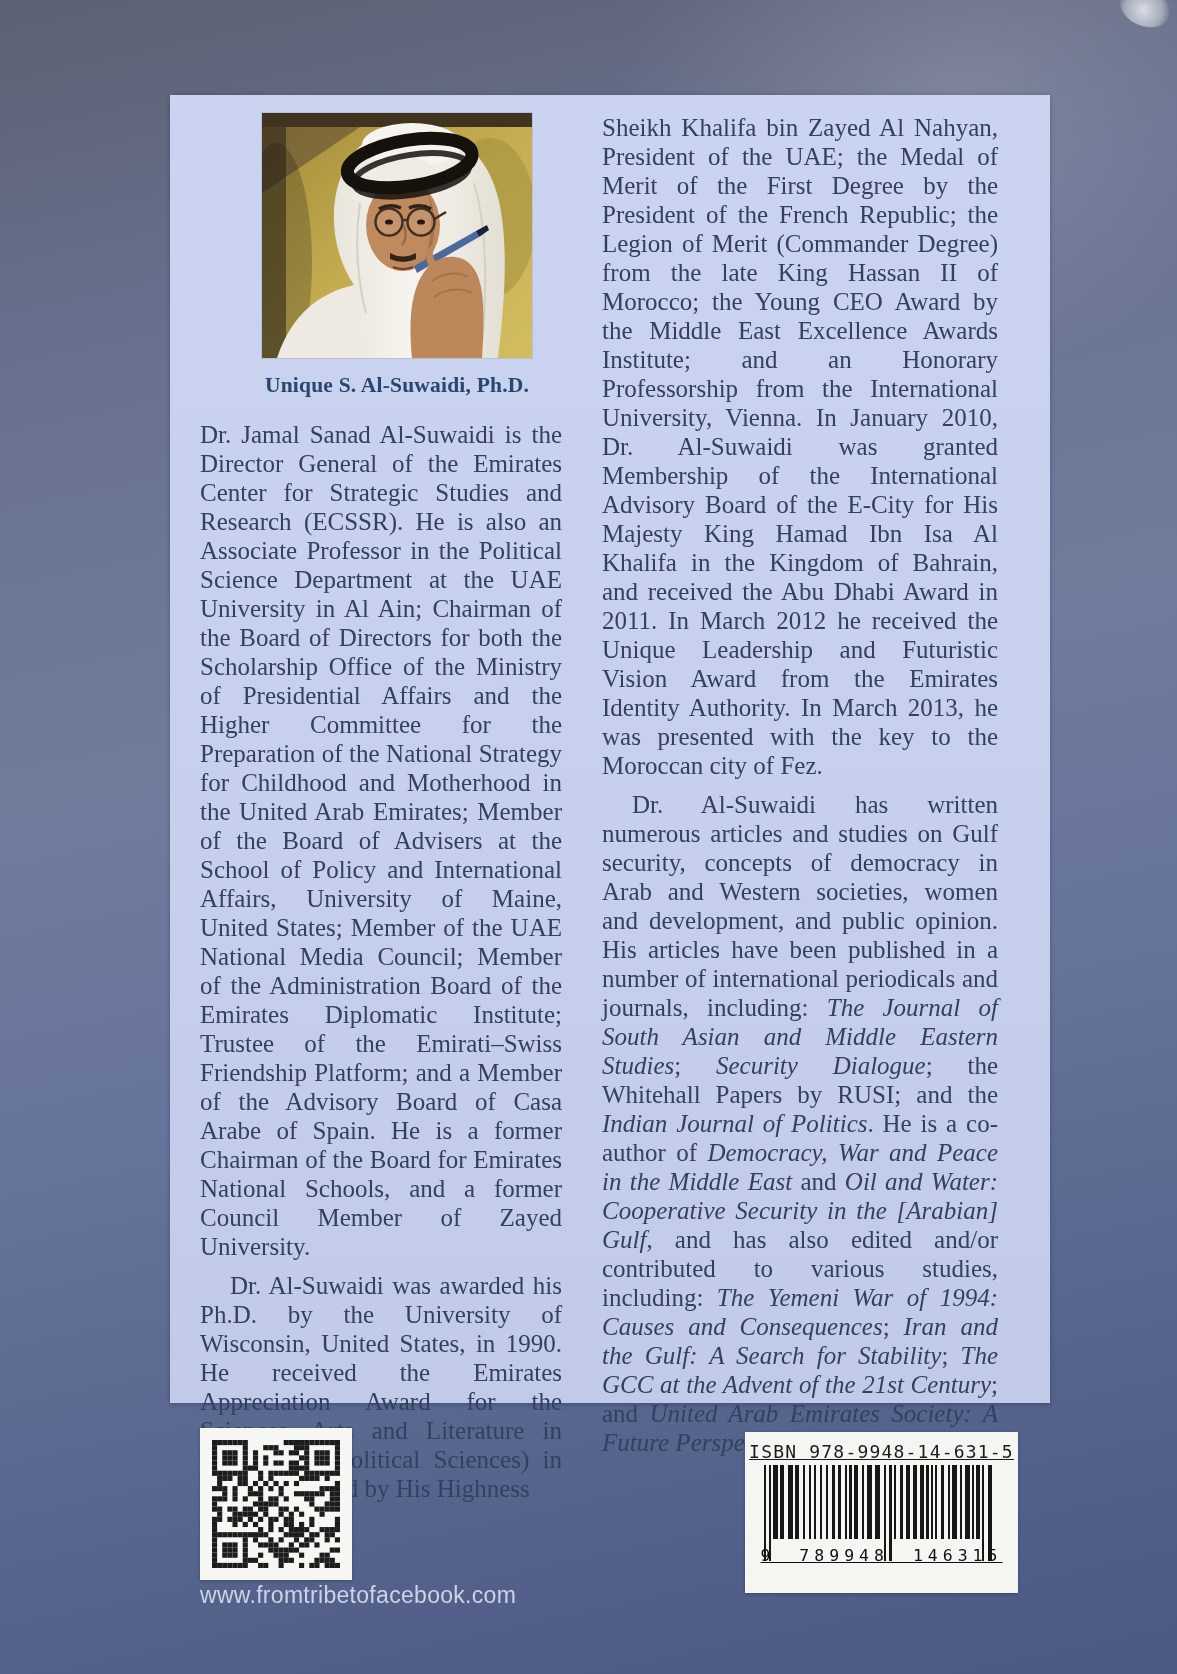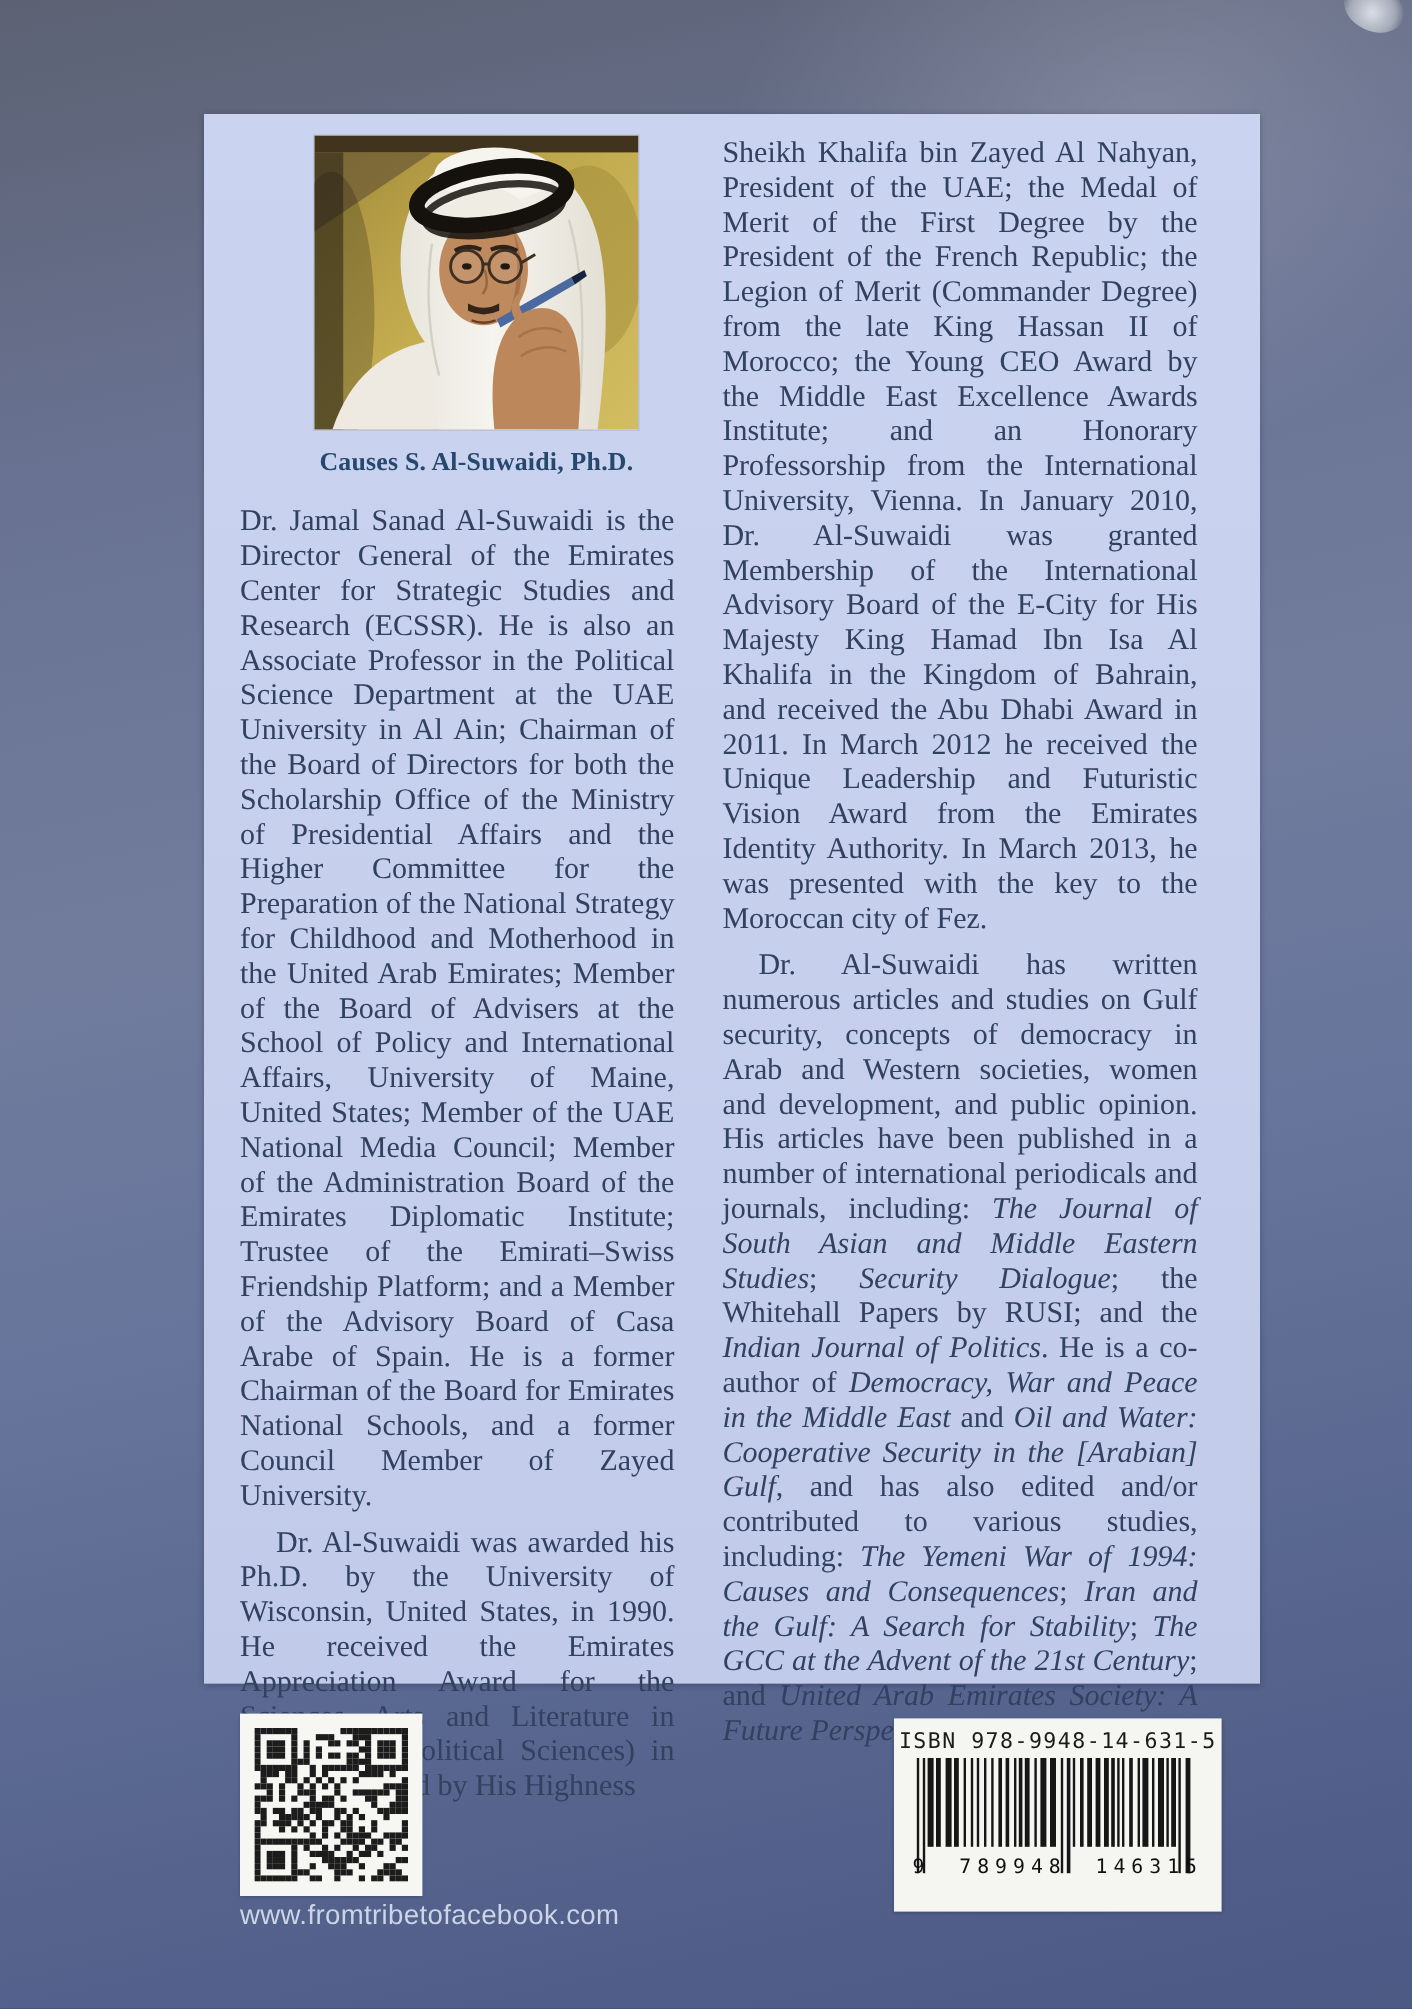--- a/index.html
+++ b/index.html
@@ -26,24 +26,24 @@
   .para.first{margin-top:22px;}
   .para.indent{text-indent:30px;margin-top:10px;}
   .it{font-style:italic;}
   .qr-box{position:absolute;left:200px;top:1428px;width:152px;height:152px;background:#f6f6f3;
     box-shadow:0 1px 3px rgba(15,20,40,.3);}
   .qr-box svg{display:block;margin:12px;}
   .website{position:absolute;left:200px;top:1582px;font-family:"Liberation Sans",sans-serif;
     font-size:23px;color:#cdd4e7;letter-spacing:.3px;}
   .barcode-box{position:absolute;left:745px;top:1432px;width:273px;height:161px;box-sizing:border-box;
     background:#f5f5f2;text-align:center;padding-top:9px;box-shadow:0 1px 3px rgba(15,20,40,.3);}
-  .isbn{font-family:"DejaVu Sans Mono",monospace;font-size:18px;letter-spacing:1.2px;color:#1b1b1b;white-space:nowrap;}
+  .isbn{font-family:"DejaVu Sans Mono",monospace;font-size:18px;letter-spacing:1.2px;color:#1b1b1b;white-space:nowrap;text-decoration:underline;}
   .barcode-box svg{display:block;margin:3px auto 0 auto;}
   .digits{font-family:"DejaVu Sans Mono",monospace;font-size:16.5px;letter-spacing:5px;
-    word-spacing:9px;color:#101010;margin-top:-21px;white-space:nowrap;}
+    word-spacing:9px;color:#101010;margin-top:-21px;white-space:nowrap;text-decoration:underline;}
 </style>
 </head>
 <body>
 
 <div class="page">
   <div class="sheen"></div>
   <div class="clip"></div>
 
   <div class="panel">
     <div class="col-left">
@@ -92,21 +92,21 @@
           <path d="M142,112 Q146,126 140,132" stroke="#7c4c2c" stroke-width="2" fill="none" opacity="0.6"></path>
           <path d="M128,140 Q141,147 154,140 L154,146 Q141,152 128,146 Z" fill="#33241a"></path>
           <path d="M131,154 Q141,158 151,154" stroke="#6b3d26" stroke-width="2" fill="none"></path>
           <path d="M152,153 L214,118 L217,124 L155,160 Z" fill="#49699f"></path>
           <path d="M214,118 L225,112 L227,117 L217,124 Z" fill="#16233f"></path>
           <path d="M150,245 C146,205 149,172 167,153 C178,142 197,140 208,151 C220,163 224,186 220,245 Z" fill="#bd875c"></path>
           <path d="M167,153 C162,145 164,135 173,130 C169,141 171,148 177,151 Z" fill="#bd875c"></path>
           <path d="M170,168 C180,160 196,158 206,164 M172,184 C182,176 198,174 210,180" stroke="#97653c" stroke-width="2" fill="none" opacity="0.6"></path>
         </svg>
       </figure>
-      <div class="caption">Causes S. Al-Suwaidi, Ph.D.</div>
+      <div class="caption">Unique S. Al-Suwaidi, Ph.D.</div>
       <p class="para first">Dr. Jamal Sanad Al-Suwaidi is the Director General of the Emirates Center for Strategic Studies and Research (ECSSR). He is also an Associate Professor in the Political Science Department at the UAE University in Al Ain; Chairman of the Board of Directors for both the Scholarship Office of the Ministry of Presidential Affairs and the Higher Committee for the Preparation of the National Strategy for Childhood and Motherhood in the United Arab Emirates; Member of the Board of Advisers at the School of Policy and International Affairs, University of Maine, United States; Member of the UAE National Media Council; Member of the Administration Board of the Emirates Diplomatic Institute; Trustee of the Emirati–Swiss Friendship Platform; and a Member of the Advisory Board of Casa Arabe of Spain. He is a former Chairman of the Board for Emirates National Schools, and a former Council Member of Zayed University.</p>
       <p class="para indent">Dr. Al-Suwaidi was awarded his Ph.D. by the University of Wisconsin, United States, in 1990. He received the Emirates Appreciation Award for the Sciences, Arts and Literature in Humanities (Political Sciences) in 2008, presented by His Highness</p>
     </div>
     <div class="col-right">
       <p class="para">Sheikh Khalifa bin Zayed Al Nahyan, President of the UAE; the Medal of Merit of the First Degree by the President of the French Republic; the Legion of Merit (Commander Degree) from the late King Hassan II of Morocco; the Young CEO Award by the Middle East Excellence Awards Institute; and an Honorary Professorship from the International University, Vienna. In January 2010, Dr. Al-Suwaidi was granted Membership of the International Advisory Board of the E-City for His Majesty King Hamad Ibn Isa Al Khalifa in the Kingdom of Bahrain, and received the Abu Dhabi Award in 2011. In March 2012 he received the Unique Leadership and Futuristic Vision Award from the Emirates Identity Authority. In March 2013, he was presented with the key to the Moroccan city of Fez.</p>
       <p class="para indent"><span>Dr. Al-Suwaidi has written numerous articles and studies on Gulf security, concepts of democracy in Arab and Western societies, women and development, and public opinion. His articles have been published in a number of international periodicals and journals, including: </span><span class="it">The Journal of South Asian and Middle Eastern Studies</span><span>; </span><span class="it">Security Dialogue</span><span>; the Whitehall Papers by RUSI; and the </span><span class="it">Indian Journal of Politics</span><span>. He is a co-author of </span><span class="it">Democracy, War and Peace in the Middle East</span><span> and </span><span class="it">Oil and Water: Cooperative Security in the [Arabian] Gulf</span><span>, and has also edited and/or contributed to various studies, including: </span><span class="it">The Yemeni War of 1994: Causes and Consequences</span><span>; </span><span class="it">Iran and the Gulf: A Search for Stability</span><span>; </span><span class="it">The GCC at the Advent of the 21st Century</span><span>; and </span><span class="it">United Arab Emirates Society: A Future Perspective.</span></p>
     </div>
   </div>
 
   <div class="qr-box">

